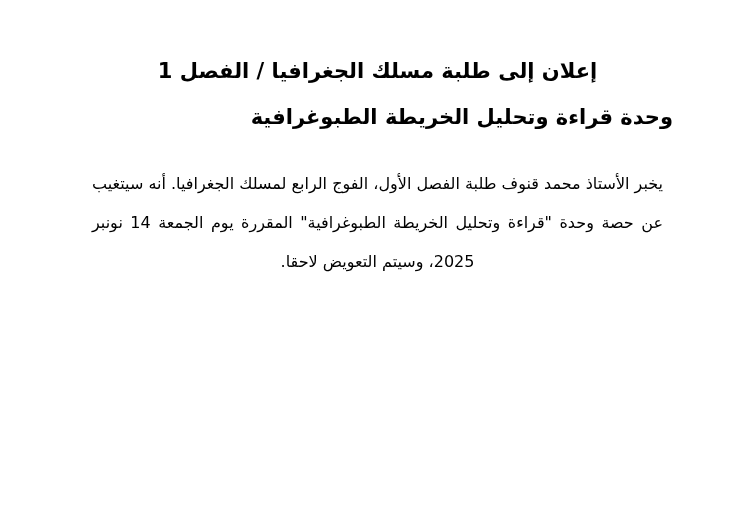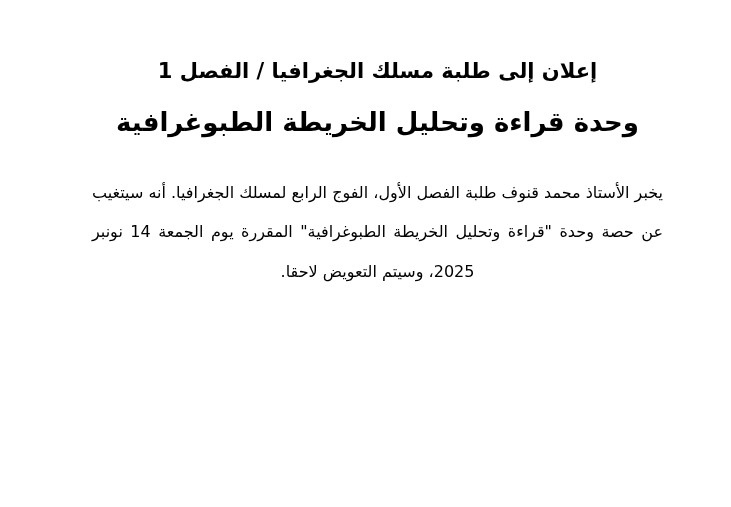--- a/index.html
+++ b/index.html
@@ -24,22 +24,22 @@
   .announcement-title {
     text-align: center;
     font-size: 21px;
     font-weight: bold;
     line-height: 1.9;
     direction: rtl;
     margin: 0 0 6px 0;
     letter-spacing: 0;
   }
   .announcement-subtitle {
-    text-align: center;
-    font-size: 26px;
+    text-align: right;
+    font-size: 21px;
     font-weight: bold;
     line-height: 1.9;
     direction: rtl;
     margin: 0 0 26px 0;
   }
   .body-text {
     direction: rtl;
     text-align: justify;
     text-align-last: center;
     font-size: 16px;

